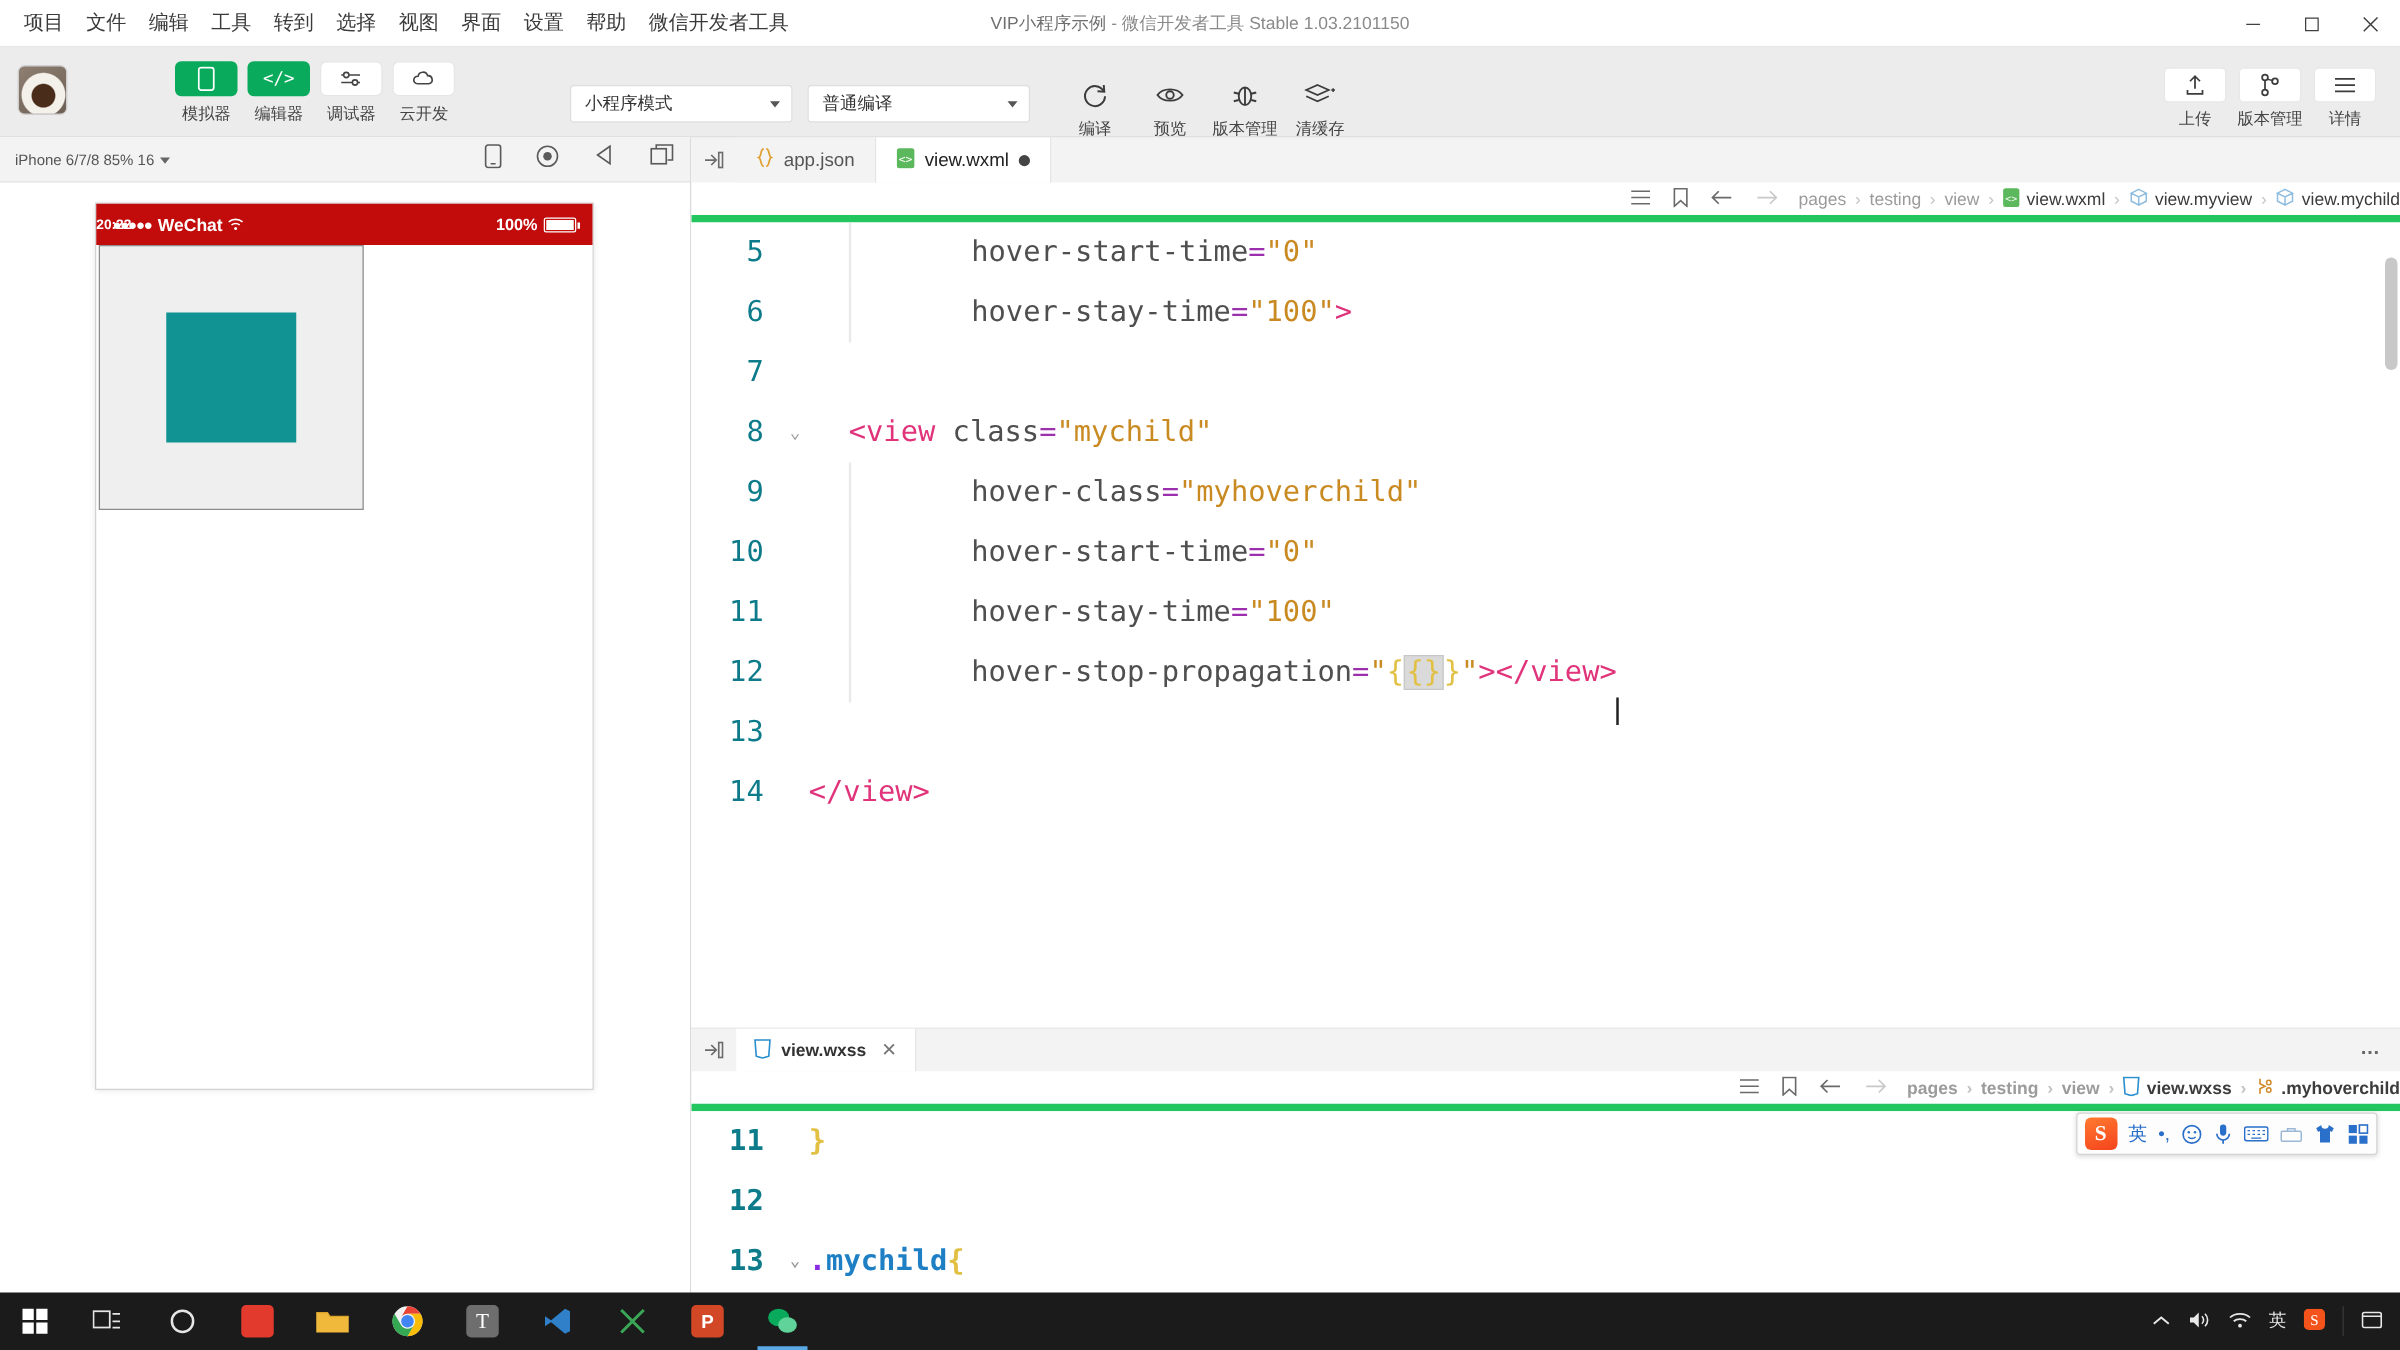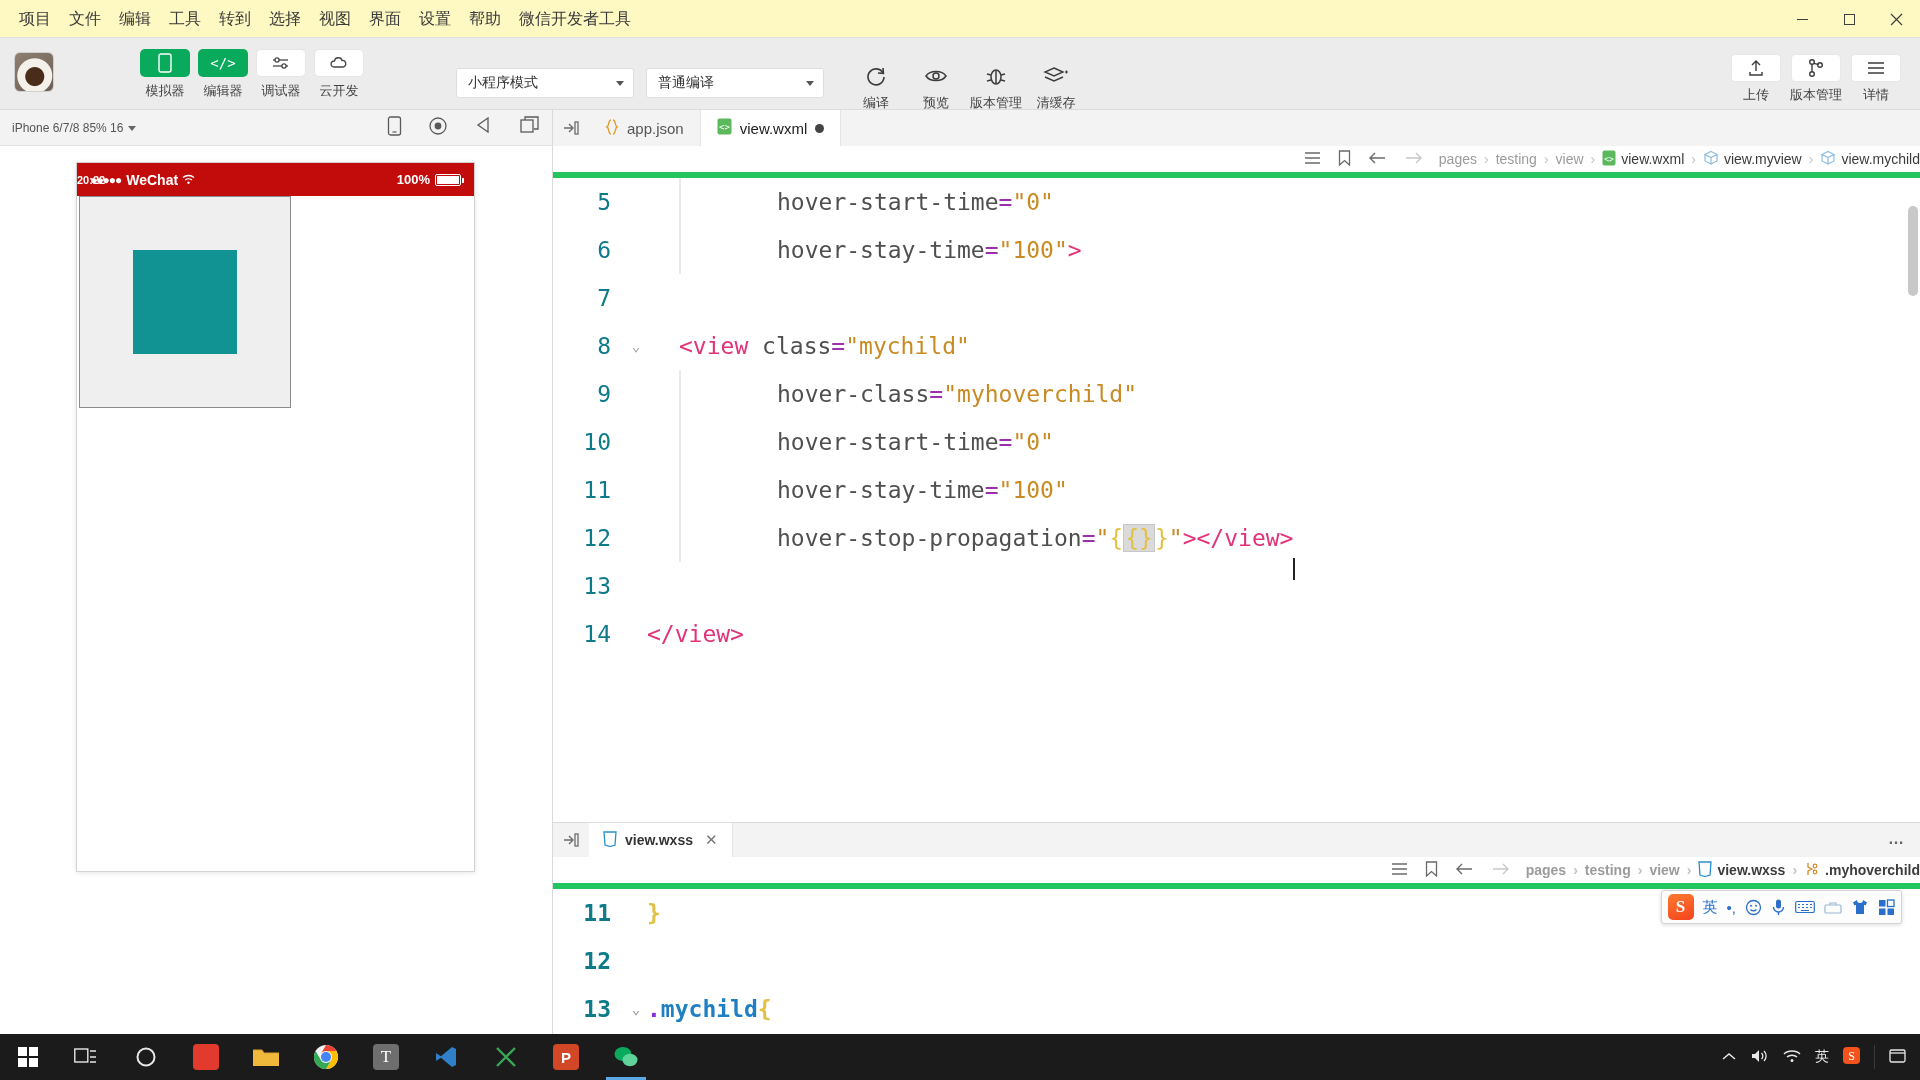--- a/index.html
+++ b/index.html
@@ -7,21 +7,21 @@
     width: 1920px; height: 1080px;
     font-family: "Liberation Sans", "DejaVu Sans", sans-serif;
     overflow: hidden;
     background: #e8e8e8;
     -webkit-font-smoothing: antialiased;
   }
   #app { position: relative; width: 1920px; height: 1080px; background: #ececec; }
 
   
   .titlebar {
-    position: relative; height: 38px; background: #fef9c3;
+    position: relative; height: 38px; background: #ffffff;
     display: flex; align-items: center; border-bottom: 1px solid #e0e0e0;
   }
   .menu { display: flex; align-items: center; padding-left: 10px; gap: 0px; }
   .menu-item {
     font-size: 16px; color: #3a3a3a; padding: 6px 9px; line-height: 1;
     white-space: nowrap; cursor: default;
   }
   .win-title {
     position: absolute; left: 0; right: 0; text-align: center;
     font-size: 14px; color: #8a8a8a; pointer-events: none;
@@ -260,20 +260,23 @@
       <div class="menu-item">文件</div>
       <div class="menu-item">编辑</div>
       <div class="menu-item">工具</div>
       <div class="menu-item">转到</div>
       <div class="menu-item">选择</div>
       <div class="menu-item">视图</div>
       <div class="menu-item">界面</div>
       <div class="menu-item">设置</div>
       <div class="menu-item">帮助</div>
       <div class="menu-item">微信开发者工具</div>
+    </div>
+    <div class="win-title">
+      <span class="strong">VIP小程序示例</span><span> - 微信开发者工具 Stable 1.03.2101150</span>
     </div>
     <div class="win-ctrls">
       <div class="win-btn">
         <svg width="13" height="13" viewBox="0 0 13 13">
             <rect x="1" y="6" width="11" height="1" fill="currentColor"></rect>
           </svg>
       </div>
       <div class="win-btn">
         <svg width="13" height="13" viewBox="0 0 13 13">
             <rect x="1.5" y="1.5" width="10" height="10" fill="none" stroke="currentColor"></rect>

